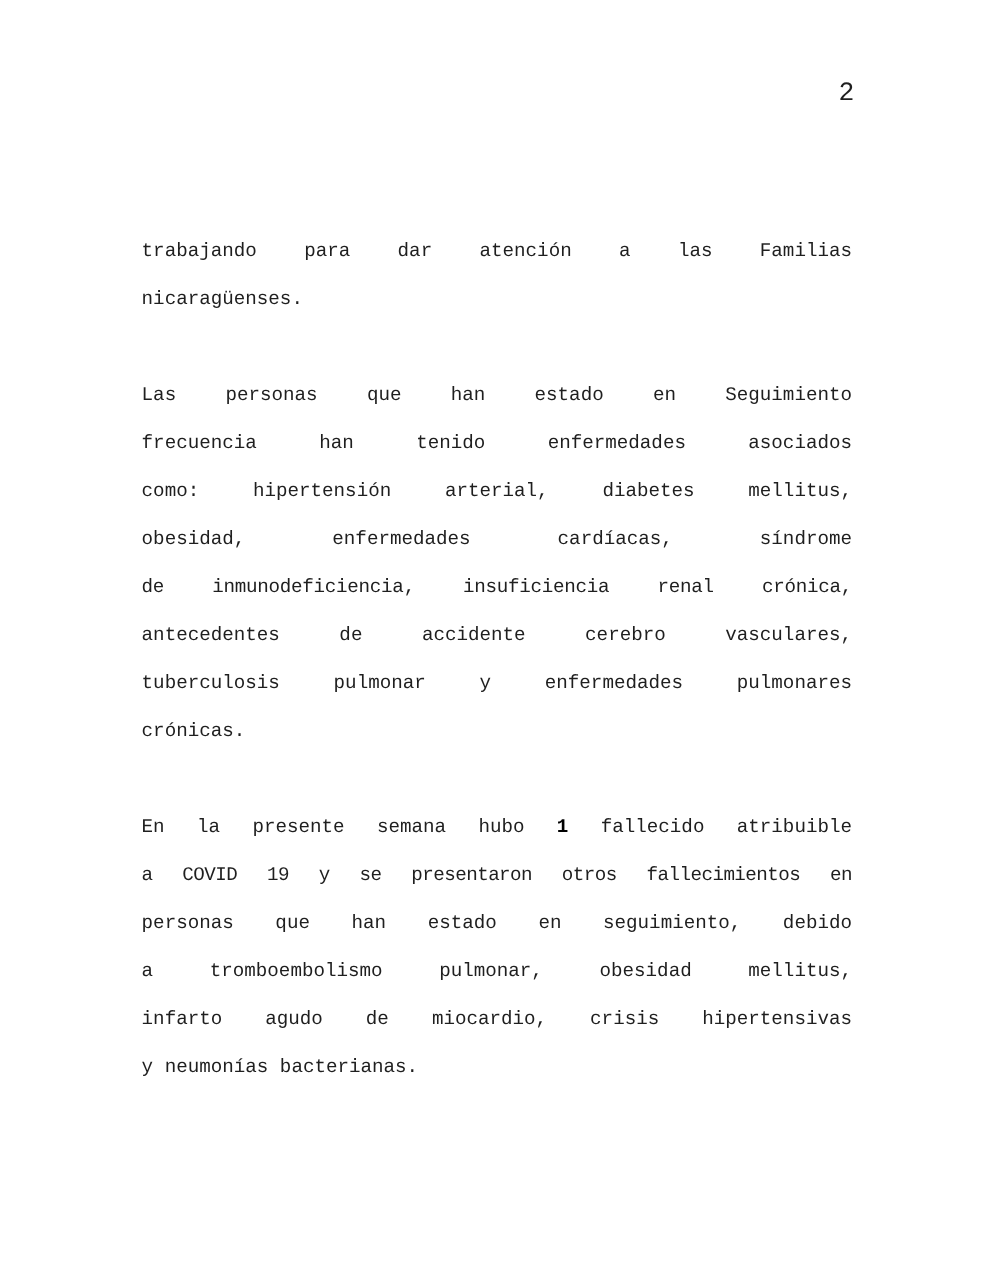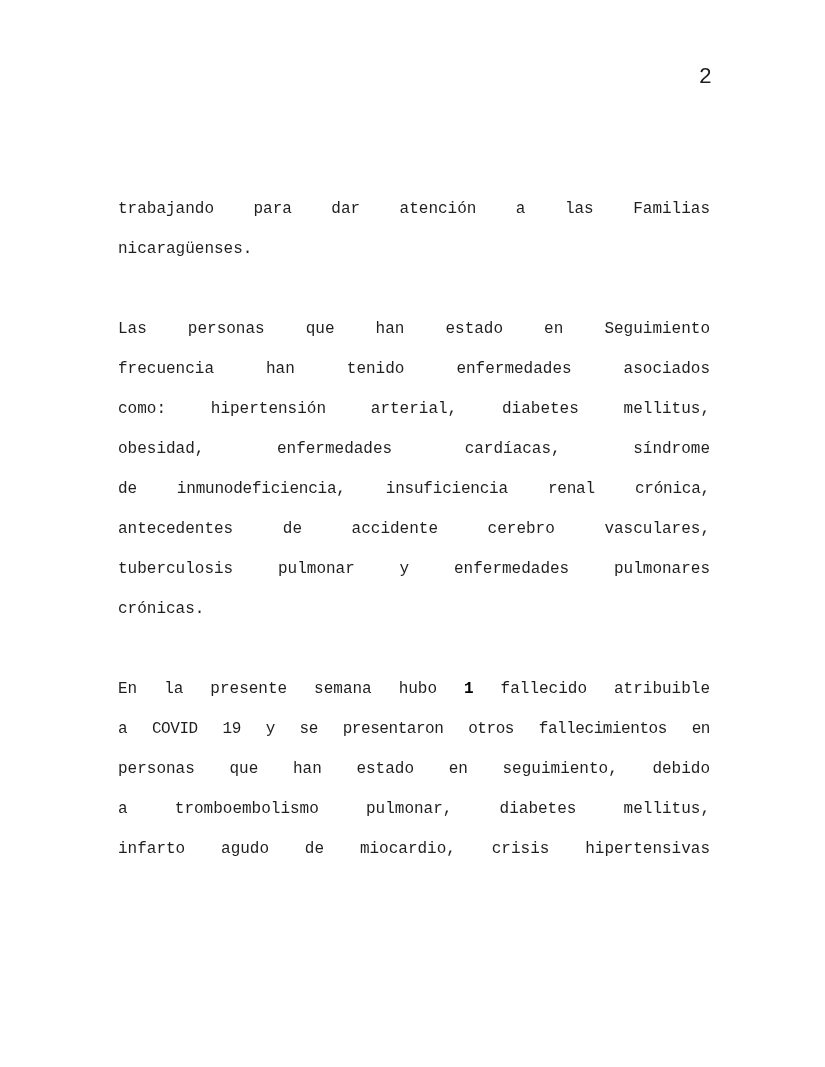--- a/index.html
+++ b/index.html
@@ -61,17 +61,18 @@
         <div class="line just"><span>obesidad, enfermedades cardíacas, síndrome</span></div>
         <div class="line just" style="letter-spacing: -0.22px;"><span>de inmunodeficiencia, insuficiencia renal crónica,</span></div>
         <div class="line just"><span>antecedentes de accidente cerebro vasculares,</span></div>
         <div class="line just"><span>tuberculosis pulmonar y enfermedades pulmonares</span></div>
         <div class="line"><span>crónicas.</span></div>
       </div>
       <div class="paragraph">
         <div class="line just"><span>En la presente semana hubo </span><span class="bold">1</span><span> fallecido atribuible</span></div>
         <div class="line just" style="letter-spacing: -0.45px;"><span>a COVID 19 y se presentaron otros fallecimientos en</span></div>
         <div class="line just"><span>personas que han estado en seguimiento, debido</span></div>
-        <div class="line just"><span>a tromboembolismo pulmonar, diabetes mellitus,</span></div>
+        <div class="line just"><span>a tromboembolismo pulmonar, obesidad mellitus,</span></div>
         <div class="line just"><span>infarto agudo de miocardio, crisis hipertensivas</span></div>
+        <div class="line"><span>y neumonías bacterianas.</span></div>
       </div>
     </div>
 </div>
 
 </body></html>

